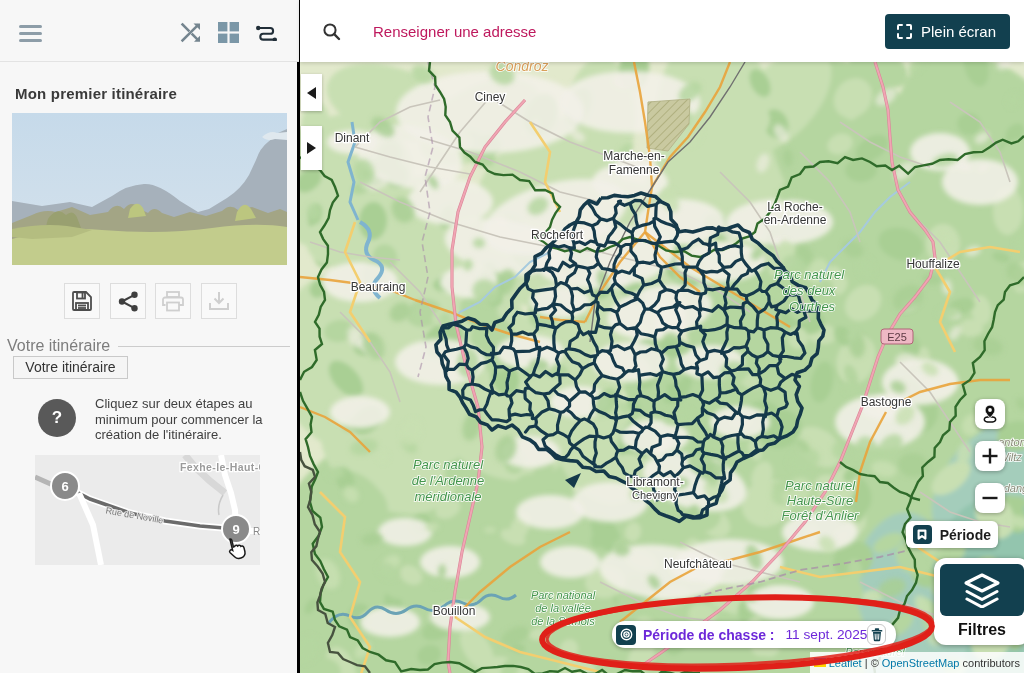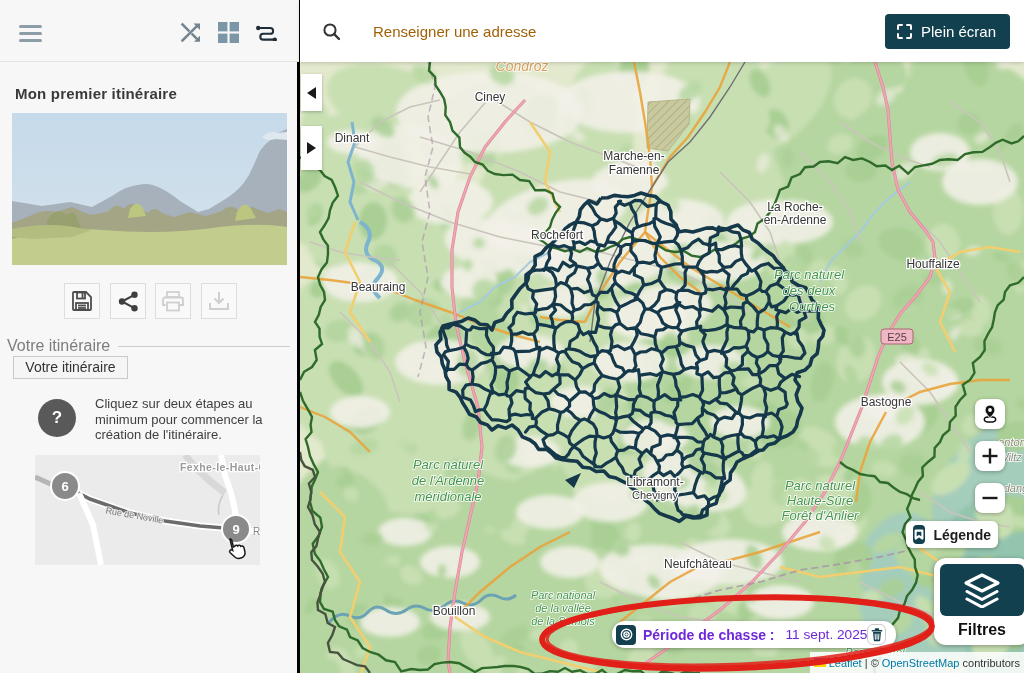--- a/index.html
+++ b/index.html
@@ -17,21 +17,21 @@
 .sq{position:absolute;top:0;width:36px;height:36px;background:#f9f9f9;border:1px solid #ddd;display:flex;align-items:center;justify-content:center}
 #fieldlbl{position:absolute;left:7px;top:337px;font-size:16px;color:#7d7d7d}
 #fieldline{position:absolute;left:118px;top:346px;width:172px;height:1px;background:#ccc}
 #newbtn{position:absolute;left:13px;top:356px;width:115px;height:23px;background:#f5f5f5;border:1px solid #c9c9c9;font-size:14px;color:#333;text-align:center;line-height:21px}
 #qmark{position:absolute;left:38px;top:399px;width:38px;height:38px;border-radius:50%;background:#595959;color:#fff;font-size:17px;font-weight:bold;text-align:center;line-height:38px}
 #helptxt{position:absolute;left:95px;top:396px;width:172px;font-size:13px;color:#404040;line-height:15.5px}
 #minimap{position:absolute;left:35px;top:455px;width:225px;height:110px}
 
 #maptop{position:absolute;left:300px;top:0;width:724px;height:62px;background:#fff;box-shadow:0 1px 4px rgba(0,0,0,.18);z-index:5}
 #searchic{position:absolute;left:22px;top:22px}
-#searchtxt{position:absolute;left:73px;top:23px;font-size:15px;color:#a16207}
+#searchtxt{position:absolute;left:73px;top:23px;font-size:15px;color:#be185d}
 #fsbtn{position:absolute;right:14px;top:14px;height:35px;padding:0 14px 0 12px;background:#12404f;border-radius:4px;color:#fff;font-size:15px;font-weight:normal;display:flex;align-items:center;gap:9px}
 
 #mapwrap{position:absolute;left:300px;top:62px;width:724px;height:611px;overflow:hidden}
 
 .ov{position:absolute;z-index:6}
 #arrows{left:301px;top:74px;width:21px}
 .arrbox{width:21px;background:#fff;box-shadow:0 1px 3px rgba(0,0,0,.25);display:flex;align-items:center;justify-content:center;color:#1a1a1a}
 #ctl{left:975px;top:399px;width:30px}
 .cbtn{width:30px;height:30px;background:#fff;border-radius:8px;box-shadow:0 1px 4px rgba(0,0,0,.3);display:flex;align-items:center;justify-content:center;margin-bottom:12px}
 #legende{left:906px;top:521px;width:92px;height:27px;background:#fff;border-radius:6px;box-shadow:0 1px 4px rgba(0,0,0,.3);display:flex;align-items:center;padding:0 7px;gap:8px}
@@ -865,21 +865,21 @@
           <line x1="0.5" y1="8" x2="15.5" y2="8"></line>
         </svg>
       </div>
 </div>
 <div class="ov" id="legende">
       <div class="ic">
         <svg width="10" height="11" viewBox="0 0 10 11">
           <path d="M1.6,1.6 h6.8 v8 l-3.4,-2.6 -3.4,2.6 Z" fill="none" stroke="#fff" stroke-width="2.1" stroke-linejoin="round"></path>
         </svg>
       </div>
-      <div class="tx">Légende</div>
+      <div class="tx">Période</div>
     </div>
 <div class="ov" id="filtres">
       <div class="box">
         <svg width="42" height="36" viewBox="0 0 42 36" fill="none" stroke="#fff" stroke-width="3.1" stroke-linejoin="round" stroke-linecap="round">
           <path d="M21,3 L37,11 L21,19 L5,11 Z"></path>
           <path d="M6,19.5 L21,27.5 L36,19.5"></path>
           <path d="M6,27 L21,35 L36,27"></path>
         </svg>
       </div>
       <div class="tx">Filtres</div>

